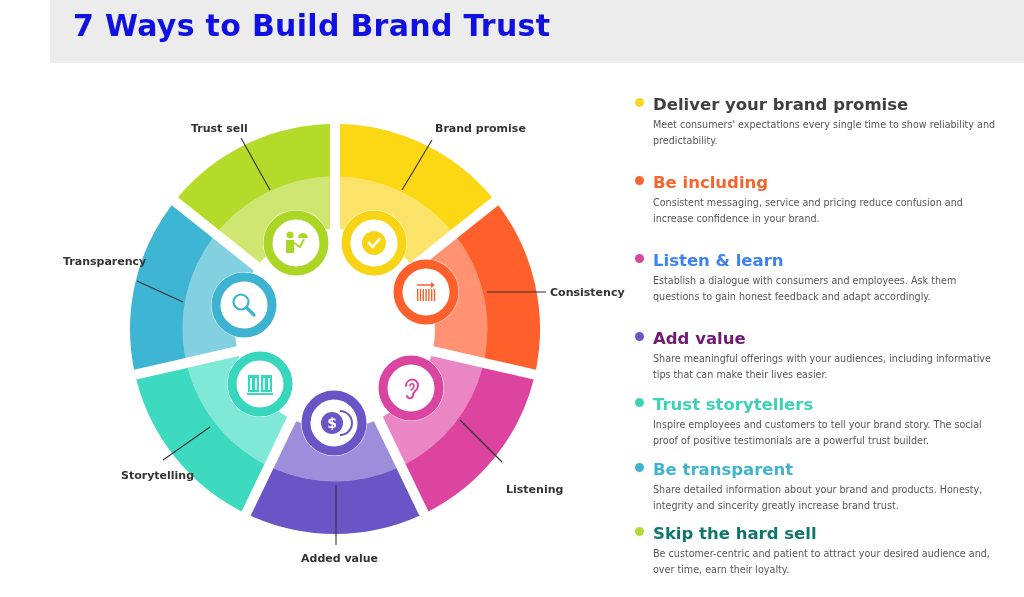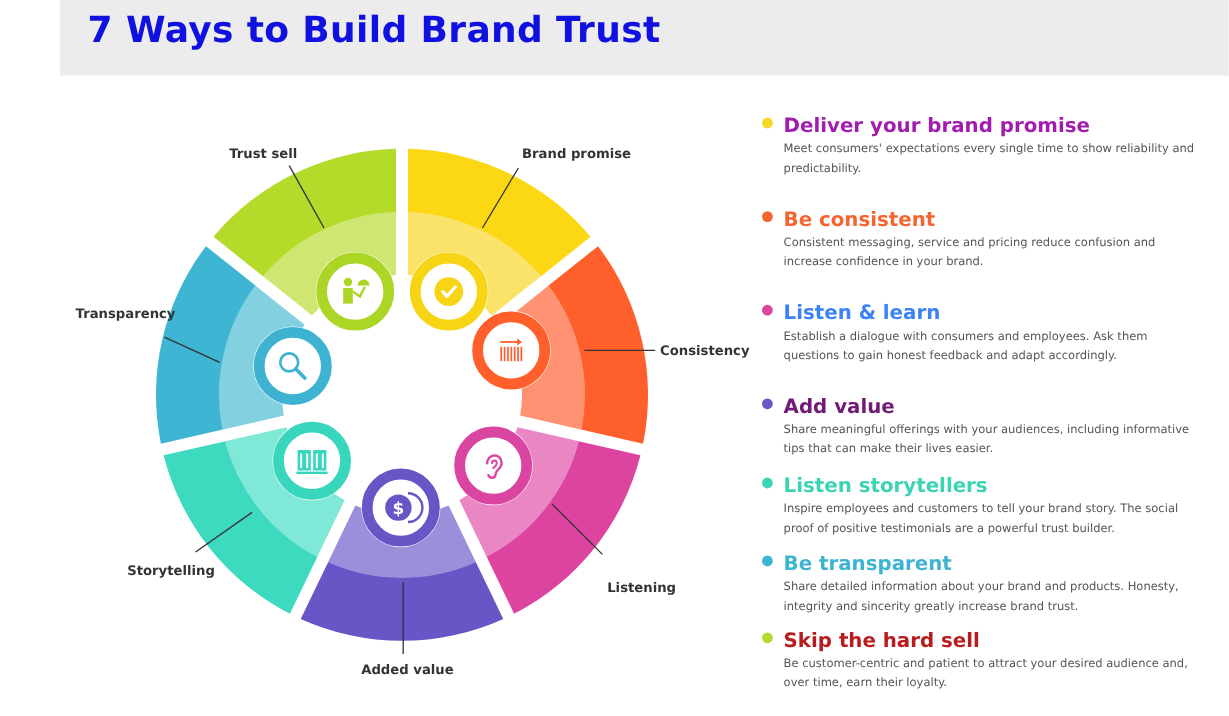--- a/index.html
+++ b/index.html
@@ -134,53 +134,53 @@
         <path d="M-2,0 L4,4 L8,-4" stroke="#acd626" stroke-width="2" fill="none"></path>
         <path d="M2,-5 L12,-5 A5,5 0 0 0 2,-5 Z" fill="#acd626"></path>
       </g>
     </g>
 </svg>
 
 <div class="wheel-label" style="left:435px; top:122px;">Brand promise</div>
 <div class="wheel-label" style="left:550px; top:286px;text-align:right;">Consistency</div>
 <div class="wheel-label" style="left:506px; top:483px;">Listening</div>
 <div class="wheel-label" style="left:301px; top:552px;">Added value</div>
-<div class="wheel-label" style="left:106px; top:469px;">Storytelling</div>
+<div class="wheel-label" style="left:121px; top:469px;">Storytelling</div>
 <div class="wheel-label" style="left:63px; top:255px;">Transparency</div>
 <div class="wheel-label" style="left:191px; top:122px;">Trust sell</div>
 
 <div class="point-list">
   <div class="point" style="top:2px;">
     <span class="dot" style="background: rgb(245, 216, 38);"></span>
-    <div class="ptitle" style="color: #a21caf;">Deliver your brand promise</div>
+    <div class="ptitle" style="color: #404040;">Deliver your brand promise</div>
     <div class="pdesc">Meet consumers' expectations every single time to show reliability and predictability.</div>
   </div>
   <div class="point" style="top:80px;">
     <span class="dot" style="background: rgb(244, 101, 47);"></span>
-    <div class="ptitle" style="color: rgb(244, 101, 47);">Be consistent</div>
+    <div class="ptitle" style="color: rgb(244, 101, 47);">Be including</div>
     <div class="pdesc">Consistent messaging, service and pricing reduce confusion and increase confidence in your brand.</div>
   </div>
   <div class="point" style="top:158px;">
     <span class="dot" style="background: rgb(217, 70, 156);"></span>
     <div class="ptitle" style="color: #3b82f6;">Listen &amp; learn</div>
     <div class="pdesc">Establish a dialogue with consumers and employees. Ask them questions to gain honest feedback and adapt accordingly.</div>
   </div>
   <div class="point" style="top:236px;">
     <span class="dot" style="background: rgb(107, 87, 196);"></span>
     <div class="ptitle" style="color: #701a75;">Add value</div>
     <div class="pdesc">Share meaningful offerings with your audiences, including informative tips that can make their lives easier.</div>
   </div>
   <div class="point" style="top:302px;">
     <span class="dot" style="background: rgb(60, 211, 180);"></span>
-    <div class="ptitle" style="color: rgb(60, 211, 180);">Listen storytellers</div>
+    <div class="ptitle" style="color: rgb(60, 211, 180);">Trust storytellers</div>
     <div class="pdesc">Inspire employees and customers to tell your brand story. The social proof of positive testimonials are a powerful trust builder.</div>
   </div>
   <div class="point" style="top:367px;">
     <span class="dot" style="background: rgb(62, 180, 208);"></span>
     <div class="ptitle" style="color: rgb(62, 180, 208);">Be transparent</div>
     <div class="pdesc">Share detailed information about your brand and products. Honesty, integrity and sincerity greatly increase brand trust.</div>
   </div>
   <div class="point" style="top:431px;">
     <span class="dot" style="background: rgb(179, 217, 50);"></span>
-    <div class="ptitle" style="color: #b91c1c;">Skip the hard sell</div>
+    <div class="ptitle" style="color: #0f766e;">Skip the hard sell</div>
     <div class="pdesc">Be customer-centric and patient to attract your desired audience and, over time, earn their loyalty.</div>
   </div>
 </div>
 
 </body></html>

